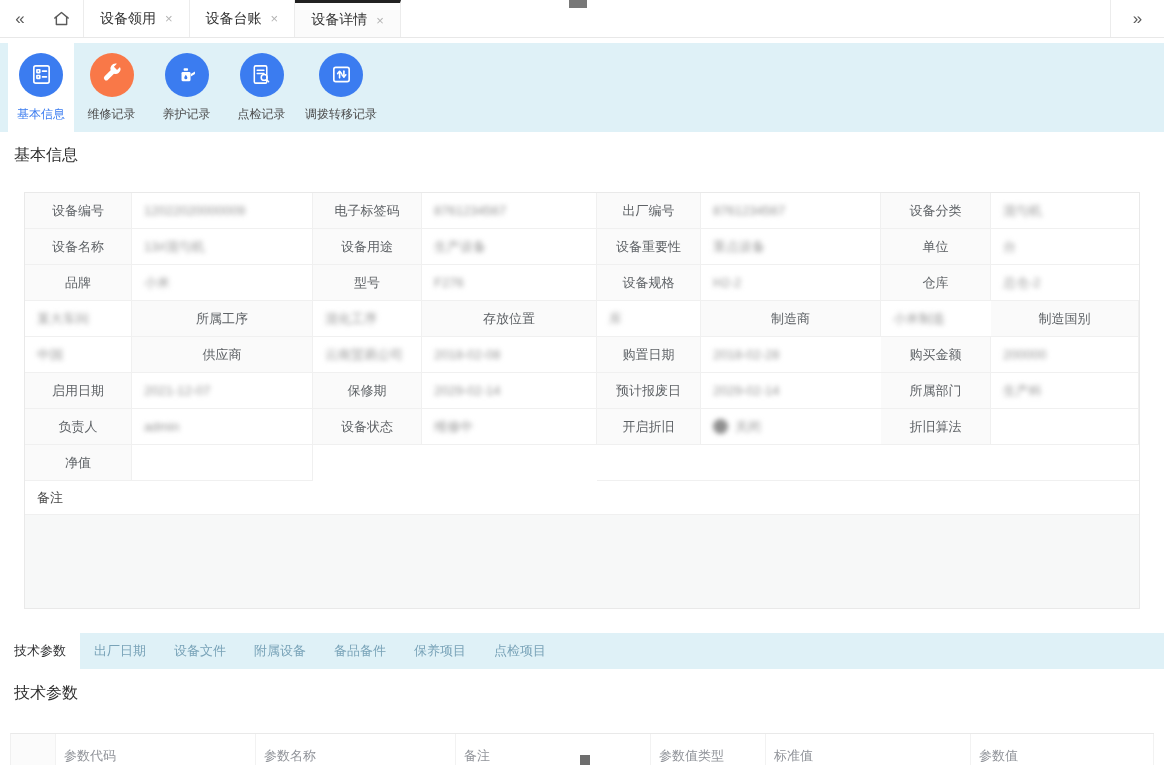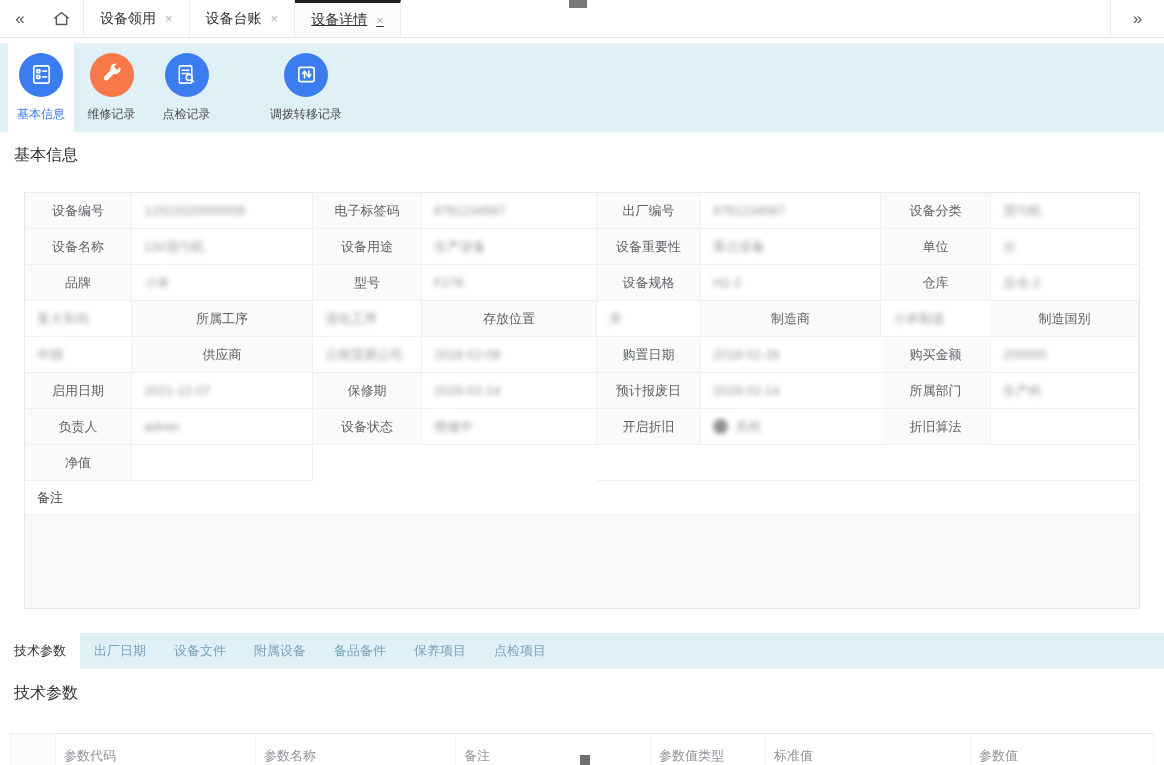--- a/index.html
+++ b/index.html
@@ -6,29 +6,29 @@
   html,body { width:1164px; height:765px; overflow:hidden; background:#fff;
     font-family:"Liberation Sans","DejaVu Sans",sans-serif; }
   .page { position:relative; width:1164px; height:765px; background:#fff; }
 
   
   .topbar { height:38px; display:flex; align-items:stretch; border-bottom:1px solid #e8e8e8; background:#fff; }
   .nav-btn { width:40px; display:flex; align-items:center; justify-content:center; color:#5a5a5a; font-size:17px; cursor:pointer; }
   .home-btn { width:44px; display:flex; align-items:center; justify-content:center; border-right:1px solid #ececec; cursor:pointer; }
   .tb-tab { display:flex; align-items:center; padding:0 16px; font-size:14px; color:#333; border-right:1px solid #ececec; cursor:pointer; position:relative; }
   .tb-tab .close { margin-left:9px; color:#b3b3b3; font-size:13px; }
-  .tb-tab.active { background:#fbfbfb; border-top:3px solid #1f1f1f;text-decoration:underline; }
+  .tb-tab.active { background:#fbfbfb; border-top:3px solid #1f1f1f; }
   .tb-spacer { flex:1; }
   .expand-btn { width:54px; display:flex; align-items:center; justify-content:center; border-left:1px solid #ececec; color:#5a5a5a; font-size:17px; cursor:pointer; }
 
   
   .toolbar { margin-top:5px; height:89px; background:#dff1f7; display:flex; align-items:stretch; }
   .tool-item { width:75px; display:flex; flex-direction:column; align-items:center; justify-content:center; cursor:pointer; }
   .tool-item.active { background:#fff; width:66px; margin-left:8px; }
-  .tool-item.wide { width:auto; padding:0 6px;margin-left:40px; }
+  .tool-item.wide { width:auto; padding:0 6px; }
   .tool-circle { width:44px; height:44px; border-radius:50%; display:flex; align-items:center; justify-content:center; margin-bottom:9px; }
   .tool-label { font-size:12px; color:#4c4c4c; white-space:nowrap; }
   .tool-item.active .tool-label { color:#3b7cf0; }
 
   
   .section-title { font-size:16px; color:#2f2f2f; margin:14px 0 0 14px; height:22px; }
   .section-title.first { margin-top:13px; margin-bottom:25px; }
 
   
   .info-table { margin:0 24px; border:1px solid #e9e9e9; }
@@ -113,20 +113,31 @@
         </div>
         <div class="tool-label">基本信息</div>
       </div>
       <div class="tool-item">
         <div class="tool-circle" style="background: rgb(249, 120, 72);">
           <svg width="23" height="23" viewBox="0 0 24 24" fill="#fff">
             <path d="M21.6 6.1a5.3 5.3 0 0 1-7 5L8.3 17.4a2.45 2.45 0 1 1-3.5-3.5l6.3-6.3a5.3 5.3 0 0 1 5-7c.5 0 1 .07 1.5.2l-3.1 3.1 3.3 3.3 3.1-3.1c.13.48.2 1 .2 1.5z"></path>
           </svg>
         </div>
         <div class="tool-label">维修记录</div>
+      </div>
+      <div class="tool-item">
+        <div class="tool-circle" style="background: rgb(59, 124, 240);">
+          <svg width="23" height="23" viewBox="0 0 24 24" fill="#fff">
+            <rect x="9" y="5.5" width="4.6" height="2.6" rx="0.8"></rect>
+            <path d="M8 9.5h7a1.2 1.2 0 0 1 1.2 1.2v7.1a1.2 1.2 0 0 1-1.2 1.2H8a1.2 1.2 0 0 1-1.2-1.2v-7.1A1.2 1.2 0 0 1 8 9.5z"></path>
+            <path d="M16.5 11.5l4.3-2.6v2.6l-4.3 2.6z"></path>
+            <path d="M11.3 12.2c1 1.5 1.6 2.4 1.6 3.2a1.6 1.6 0 0 1-3.2 0c0-.8.6-1.7 1.6-3.2z" fill="#3b7cf0"></path>
+          </svg>
+        </div>
+        <div class="tool-label">养护记录</div>
       </div>
       <div class="tool-item">
         <div class="tool-circle" style="background: rgb(59, 124, 240);">
           <svg width="23" height="23" viewBox="0 0 24 24" fill="none" stroke="#fff" stroke-width="1.6" stroke-linecap="round" stroke-linejoin="round">
             <rect x="4.5" y="3" width="13" height="18" rx="1.5"></rect>
             <path d="M7.5 7.5h7"></path>
             <path d="M7.5 11h7"></path>
             <circle cx="14.8" cy="15" r="3.1"></circle>
             <path d="M17.1 17.3l2.3 2.3"></path>
           </svg>

